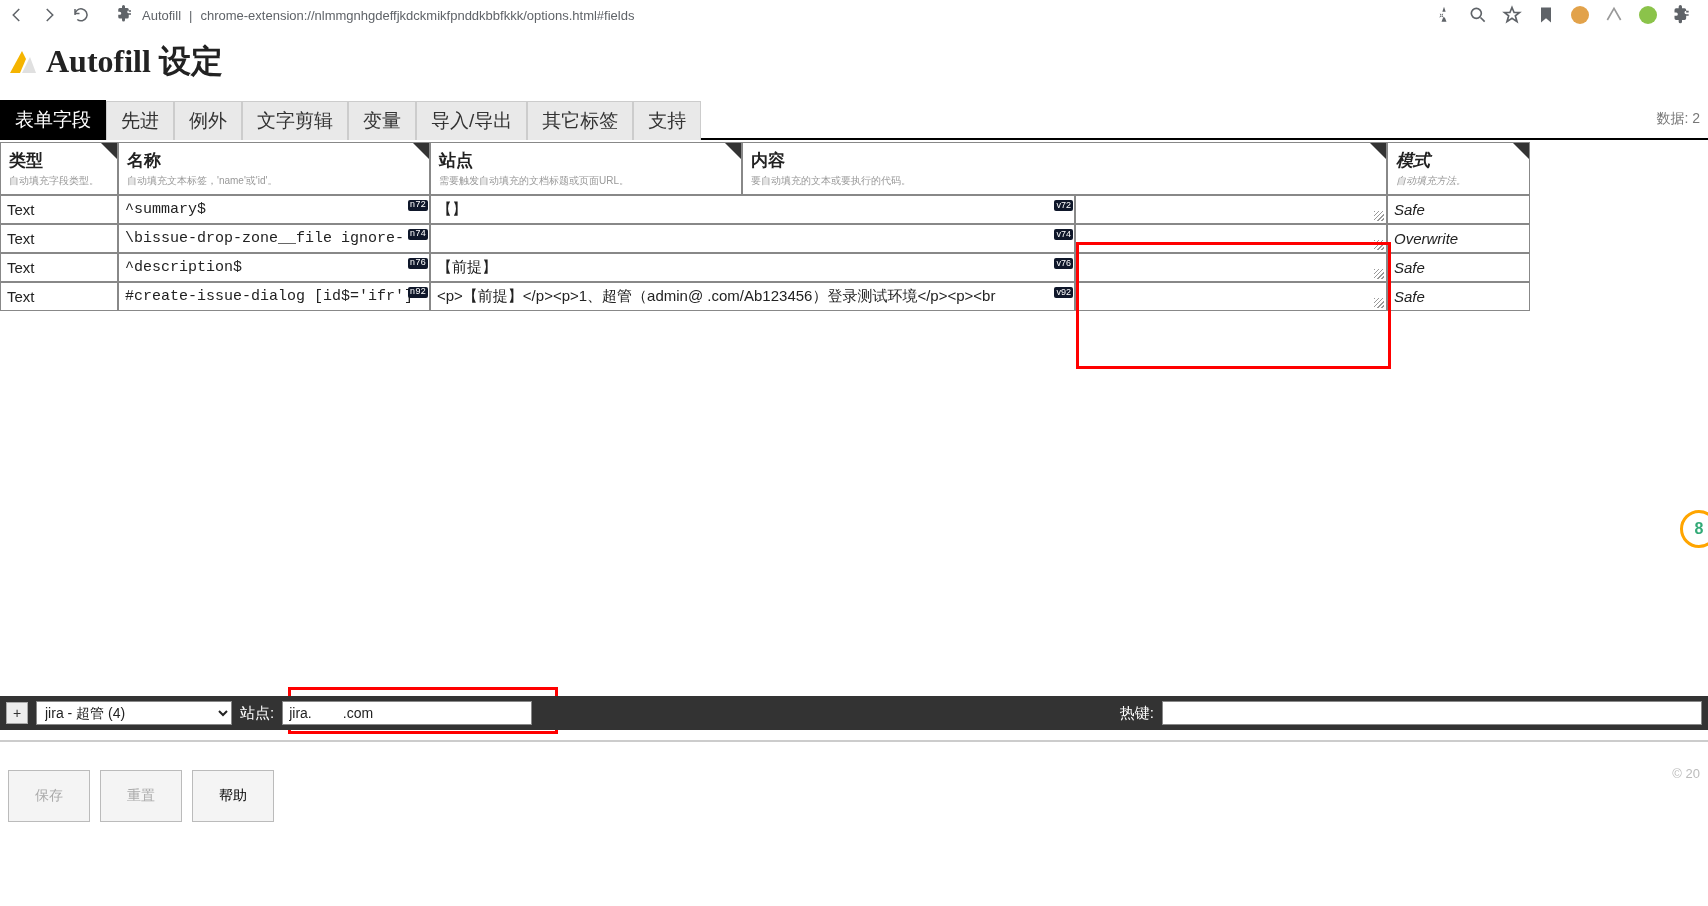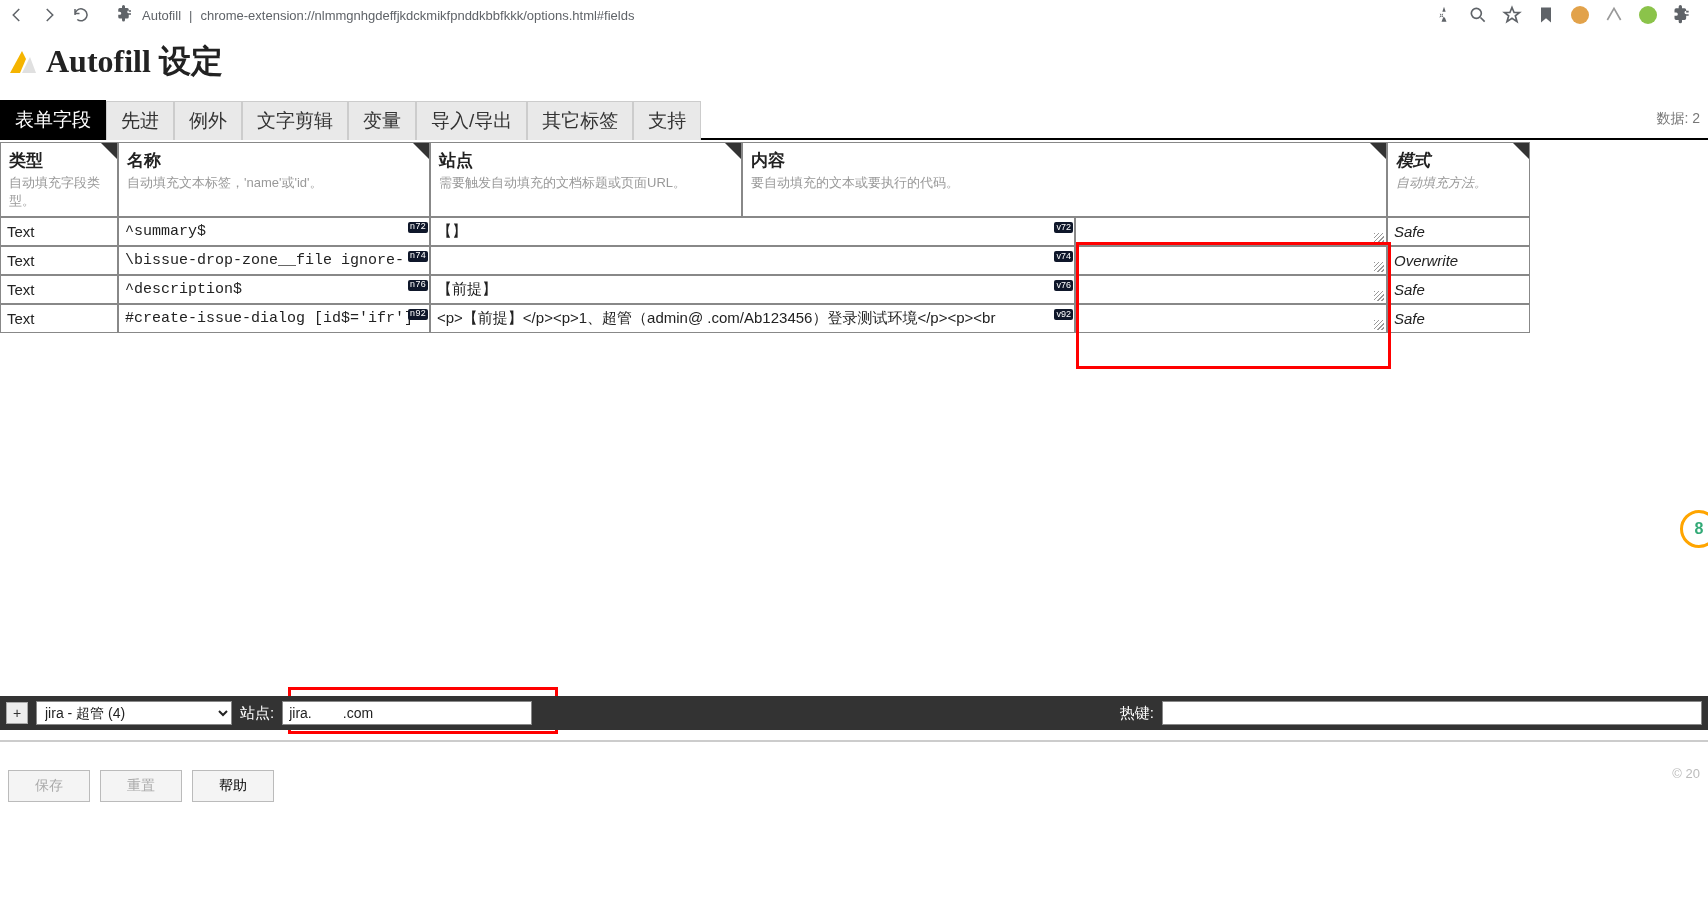--- a/index.html
+++ b/index.html
@@ -27,21 +27,21 @@
 .tab { padding: 6px 14px; font-size: 19px; background: #e9e9e9; border: 1px solid #ccc; border-bottom: none; cursor: pointer; margin-bottom: -2px; }
 .tab.active { background: #000; color: #fff; border: 1px solid #000; }
 .tabs-right { margin-left: auto; padding-right: 8px; color: #777; font-size: 14px; }
 
 
 .table-wrap { padding: 2px 0 0 0; }
 .thead-row { display: flex; }
 .th, .td { border: 1px solid #888; position: relative; }
 .th { background: #fff; padding: 6px 8px; }
 .th .th-title { font-size: 17px; font-weight: bold; color: #222; }
-.th .th-desc { font-size: 13px; color: #999; margin-top: 2px; }
+.th .th-desc { font-size: 10px; color: #999; margin-top: 2px; }
 .th .corner { position: absolute; top: 0; right: 0; width: 0; height: 0; border-top: 16px solid #333; border-left: 16px solid transparent; }
 
 .col-type { width: 118px; }
 .col-name { width: 312px; }
 .col-content { width: 645px; }
 .col-site { width: 312px; }
 .col-mode { width: 143px; font-style: italic; }
 
 .tbody-row { display: flex; height: 29px; }
 .td { padding: 2px 6px; font-size: 15px; color: #222; display: flex; align-items: center; overflow: hidden; white-space: nowrap; }
@@ -60,21 +60,21 @@
 .btn-plus { width: 22px; height: 22px; background: #eee; color: #333; border: 1px solid #aaa; display: flex; align-items: center; justify-content: center; cursor: pointer; font-size: 14px; }
 .profile-select { width: 196px; height: 24px; background: #fff; border: 1px solid #888; color: #222; font-size: 14px; padding: 0 4px; }
 .bb-label { color: #fff; }
 .bb-input { background: #fff; border: 1px solid #888; height: 24px; padding: 0 6px; color: #222; font-size: 14px; }
 .bb-site-input { width: 250px; }
 .bb-hotkey-input { flex: 1; max-width: 540px; }
 .bb-divider { position: absolute; left: 0; right: 0; top: 740px; height: 2px; background: #ccc; }
 
 
 .footer-bar { position: absolute; left: 0; right: 0; top: 762px; padding: 8px; display: flex; gap: 10px; }
-.f-btn { padding: 6px 26px; border: 1px solid #bbb; background: #f4f4f4; cursor: pointer; font-size: 14px; text-align: right; }
+.f-btn { padding: 16px 26px; border: 1px solid #bbb; background: #f4f4f4; cursor: pointer; font-size: 14px; text-align: right; }
 .f-btn:disabled { color: #aaa; cursor: not-allowed; }
 .footer-right { position: absolute; right: 8px; top: 766px; font-size: 13px; color: #bbb; }
 
 
 .side-badge { position: absolute; right: -10px; top: 510px; width: 38px; height: 38px; border-radius: 50%; border: 3px solid orange; background: #fff; display: flex; align-items: center; justify-content: center; font-size: 16px; color: #3a7; font-weight: bold; }
 </style>
 </head>
 <body>
 
 <div class="browser-bar">

